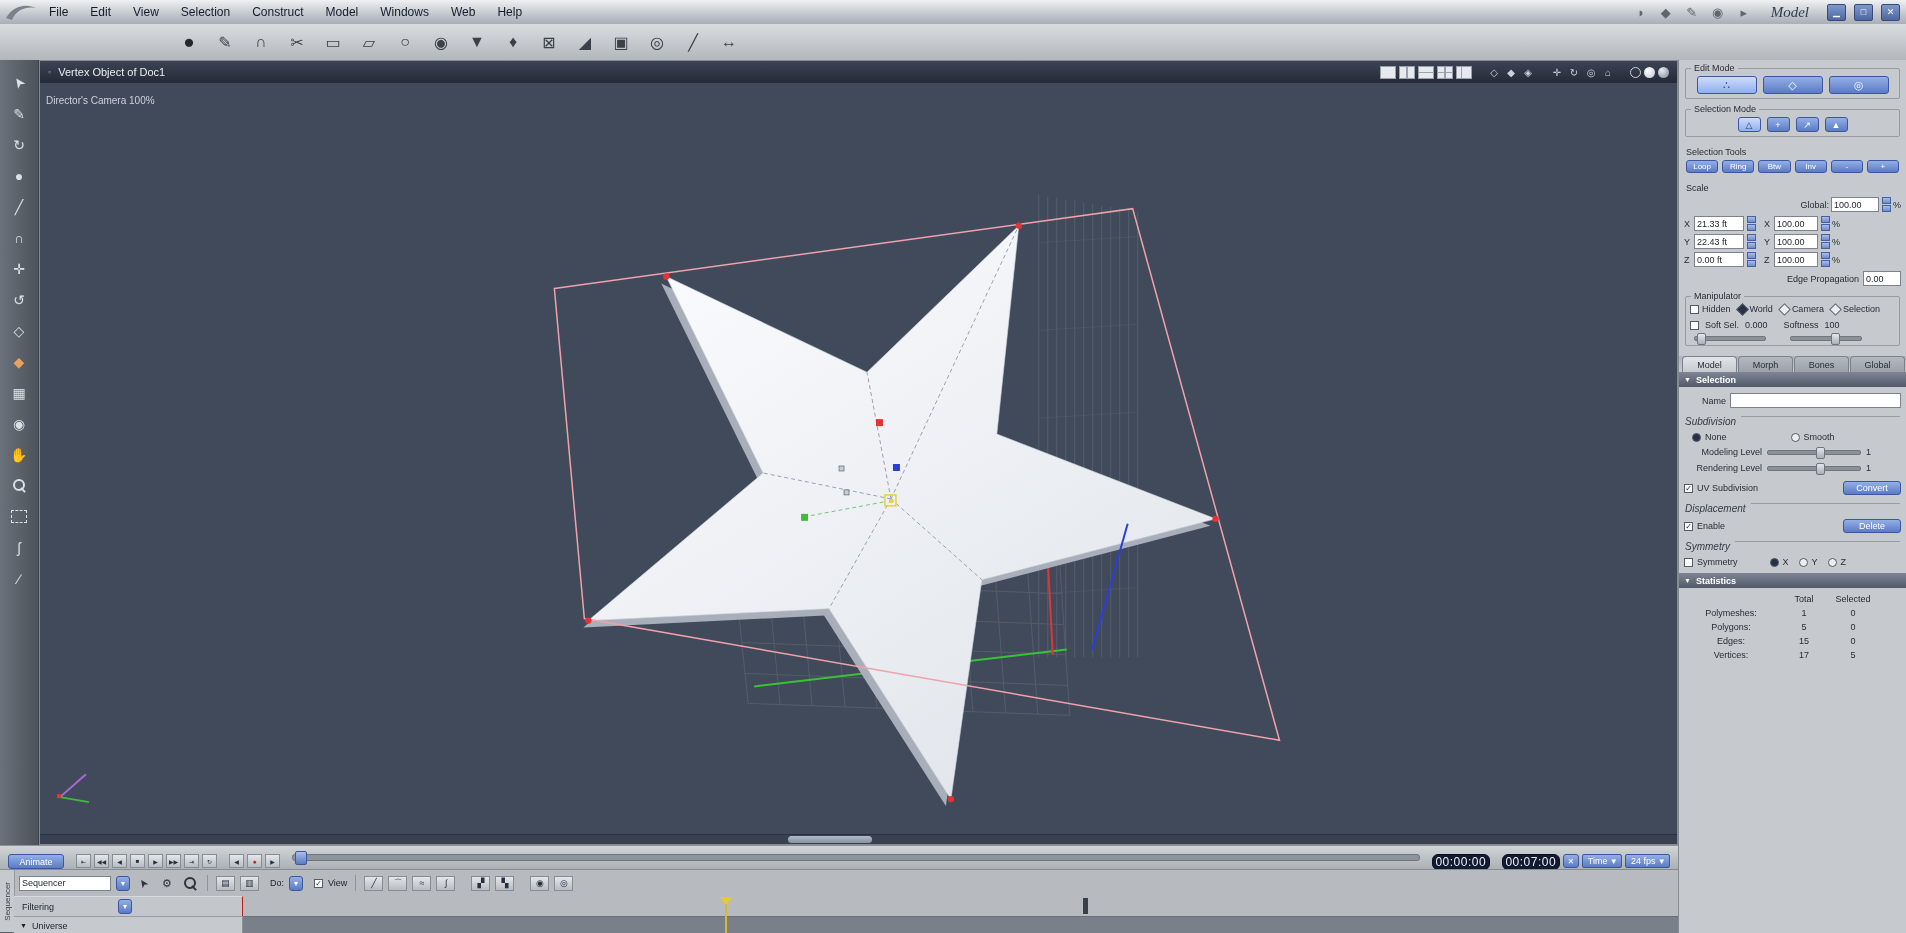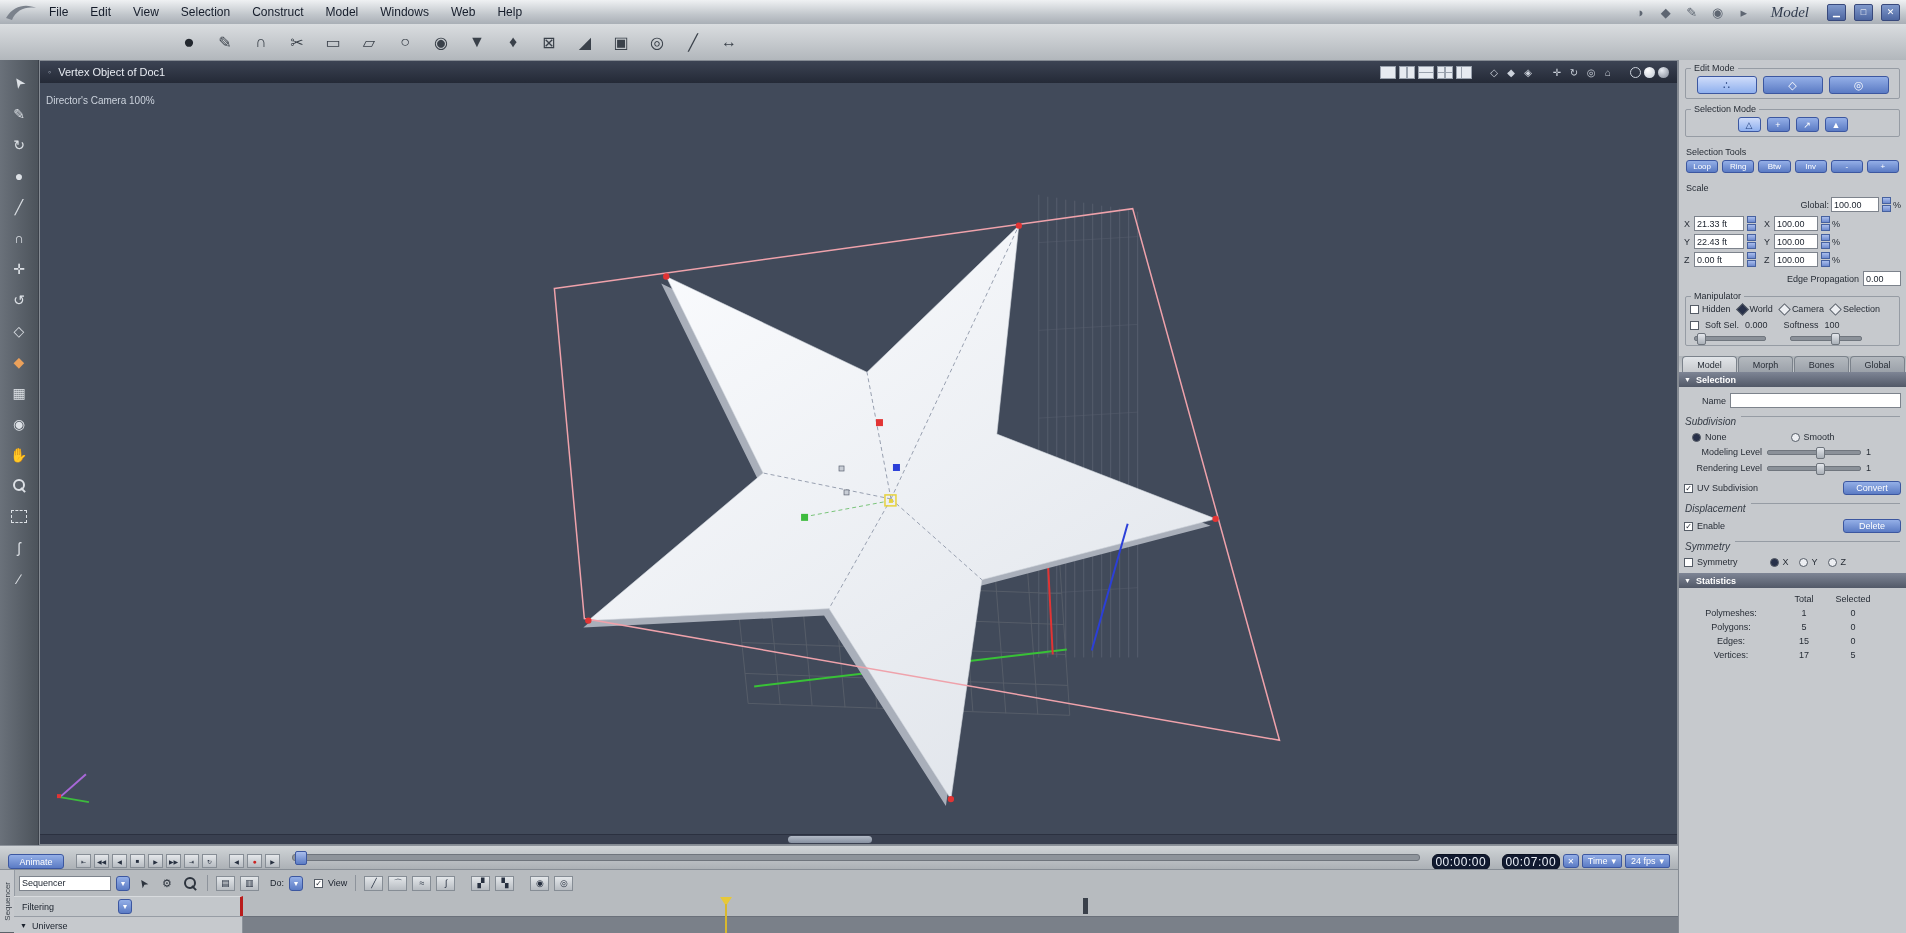--- a/index.html
+++ b/index.html
@@ -128,21 +128,21 @@
   .seq-tab span{writing-mode:vertical-rl;transform:rotate(180deg);font-size:8px;color:#3a414a;}
   .tl-header{position:absolute;left:14px;right:0;top:0;height:26px;display:flex;align-items:center;gap:5px;padding:0 5px;}
   .combo-fld{width:86px;}
   .dd-btn{width:14px;height:15px;font-size:8px;}
   .hicon{width:18px;height:16px;display:flex;align-items:center;justify-content:center;font-size:11px;color:#2c333d;}
   .hbtn{width:19px;height:15px;background:linear-gradient(#e4e7ea,#b7bcc2);border:1px solid #868d95;
     font-size:9px;color:#273040;display:flex;align-items:center;justify-content:center;}
   .vsep{width:1px;height:16px;background:#8d939b;margin:0 3px;}
   .tl-label{font-size:9px;}
   .filter-col{position:absolute;left:14px;top:26px;width:229px;height:20px;background:#c3c7cb;
-    border-right:3px solid #b91c1c;border-top:1px solid #d8dbde;display:flex;align-items:center;gap:6px;padding:0 8px;box-sizing:border-box;}
+    border-right:1px solid #b91c1c;border-top:1px solid #d8dbde;display:flex;align-items:center;gap:6px;padding:0 8px;box-sizing:border-box;}
   .ruler{position:absolute;left:243px;top:26px;width:1409px;height:20px;box-sizing:border-box;
     border-top:1px solid #8d939b;border-right:2px solid #2b303a;
     background-color:#ccd0d4;
     background-image:repeating-linear-gradient(90deg,#a5abb2 0 1px,transparent 1px 14.96px),
                      repeating-linear-gradient(90deg,#596069 0 1px,transparent 1px 119.7px);
     background-size:1409px 7px,1409px 100%;background-position:4px 13px,124px 0;background-repeat:no-repeat;}
   .ruler span{position:absolute;top:2px;transform:translateX(-50%);font-size:9px;color:#262d37;}
   .tl-corner{position:absolute;right:0;top:26px;width:24px;height:20px;background:#b7bbbf;}
   .universe-col{position:absolute;left:14px;top:46px;width:229px;height:18px;background:#c6c9cd;
     border-right:1px solid #8d939b;border-top:1px solid #979da5;display:flex;align-items:center;gap:5px;padding:0 6px;box-sizing:border-box;}

